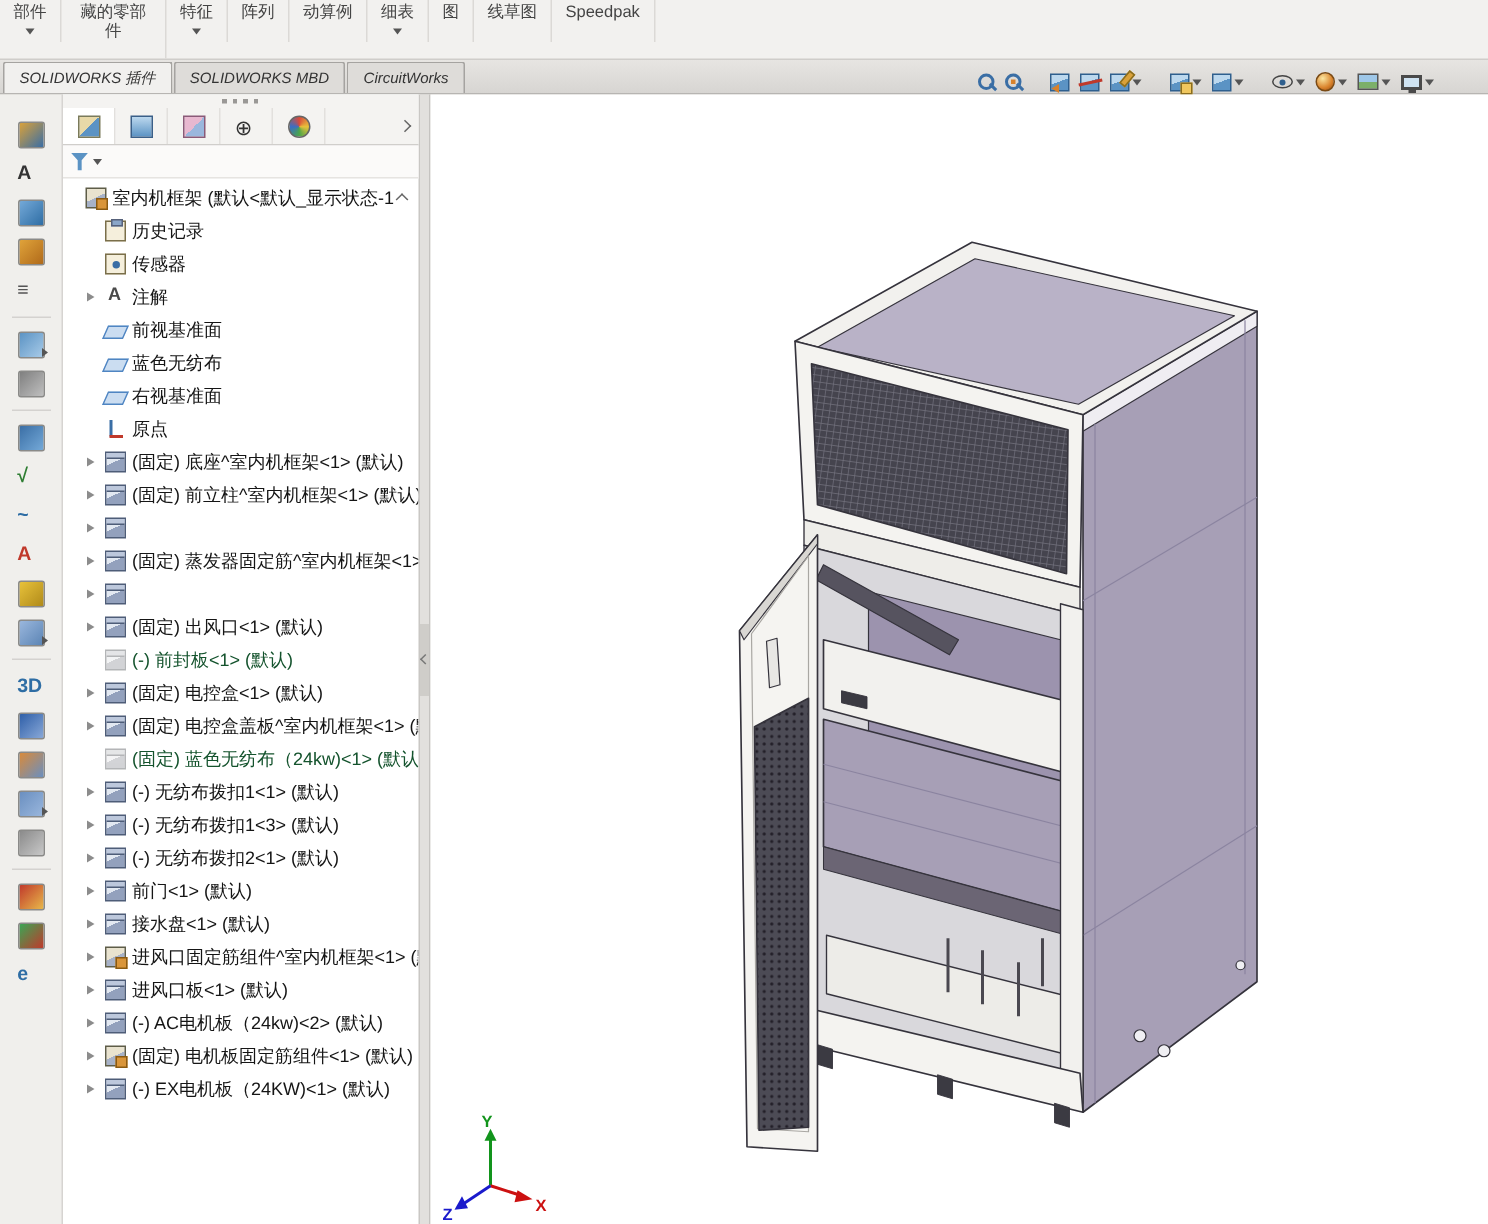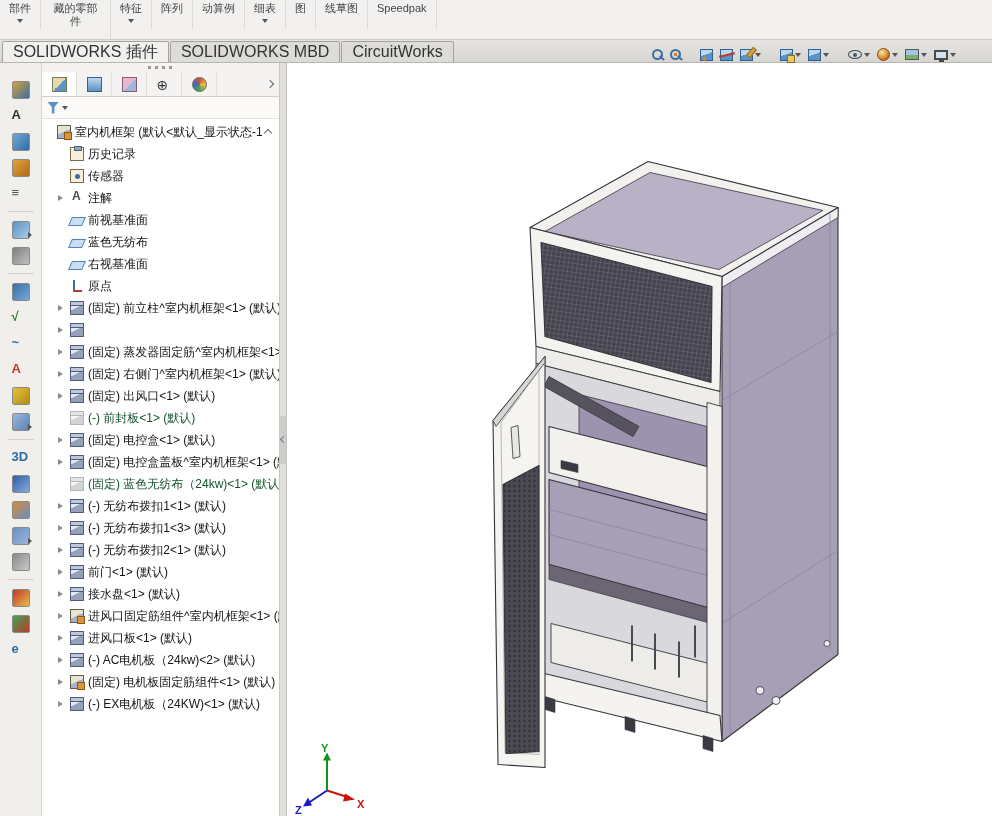--- a/index.html
+++ b/index.html
@@ -12,23 +12,23 @@
     display: flex; align-items: flex-start; overflow: hidden; }
   .ribbon-group { display: flex; flex-direction: column; justify-content: center; align-items: center;
     padding: 2px 9px; border-right: 1px solid #dbd9d6; color: #444; font-size: 11px;
     max-width: 70px; text-align: center; line-height: 1.15; }
   .ribbon-group .dcaret { visibility: hidden; }
   .ribbon-group.has-caret .dcaret { visibility: visible; }
 
   
   .tabbar { height: 23px; background: linear-gradient(#e7e5e2, #d7d5d2);
     border-bottom: 1px solid #b7b5b2; display: flex; align-items: flex-end; padding-left: 2px; }
-  .tab { height: 21px; padding: 0 10px; font-size: 16px; color: #333; background: #dedcd9;
+  .tab { height: 21px; padding: 0 10px; font-size: 10px; color: #333; background: #dedcd9;
     border: 1px solid #a5a3a0; border-bottom: none; border-radius: 2px 2px 0 0;
-    margin-right: 1px; display: flex; align-items: center; white-space: nowrap; }
+    margin-right: 1px; display: flex; align-items: center; white-space: nowrap; font-style: italic; }
   .tab.active { background: #f1f0ee; }
   .headsup { margin-left: auto; display: flex; align-items: center; gap: 3px; padding-right: 34px; }
   .hbtn { display: flex; align-items: center; gap: 2px; padding: 1px 2px; }
   .hbtn.gap { margin-left: 12px; }
   .hbtn .dcaret { display: none; }
   .hbtn.has-caret .dcaret { display: inline-block; }
 
   .dcaret { width: 0; height: 0; border: 3.5px solid transparent; border-top: 4.5px solid #555;
     display: inline-block; margin-top: 4px; }
 
@@ -410,35 +410,39 @@
     <span class="t-label">右视基准面</span>
   </div>
             <div class="tree-row">
     <span class="arrow"></span>
     <span class="t-icon js-icon i-origin"></span>
     <span class="t-label">原点</span>
   </div>
             <div class="tree-row has-arrow">
     <span class="arrow"></span>
     <span class="t-icon js-icon i-part"></span>
+    <span class="t-label">(固定) 底座^室内机框架&lt;1&gt; (默认)</span>
+  </div>
+            <div class="tree-row has-arrow">
+    <span class="arrow"></span>
+    <span class="t-icon js-icon i-part"></span>
     <span class="t-label">(固定) 前立柱^室内机框架&lt;1&gt; (默认)</span>
   </div>
             <div class="tree-row has-arrow">
     <span class="arrow"></span>
     <span class="t-icon js-icon i-part"></span>
   </div>
             <div class="tree-row has-arrow">
     <span class="arrow"></span>
     <span class="t-icon js-icon i-part"></span>
     <span class="t-label">(固定) 蒸发器固定筋^室内机框架&lt;1&gt; (默认)</span>
   </div>
             <div class="tree-row has-arrow">
     <span class="arrow"></span>
     <span class="t-icon js-icon i-part"></span>
-    <span class="t-label">(固定) 右侧门^室内机框架&lt;1&gt; (默认)</span>
   </div>
             <div class="tree-row has-arrow">
     <span class="arrow"></span>
     <span class="t-icon js-icon i-part"></span>
     <span class="t-label">(固定) 出风口&lt;1&gt; (默认)</span>
   </div>
             <div class="tree-row gray">
     <span class="arrow"></span>
     <span class="t-icon js-icon i-part"></span>
     <span class="t-label">(-) 前封板&lt;1&gt; (默认)</span>

